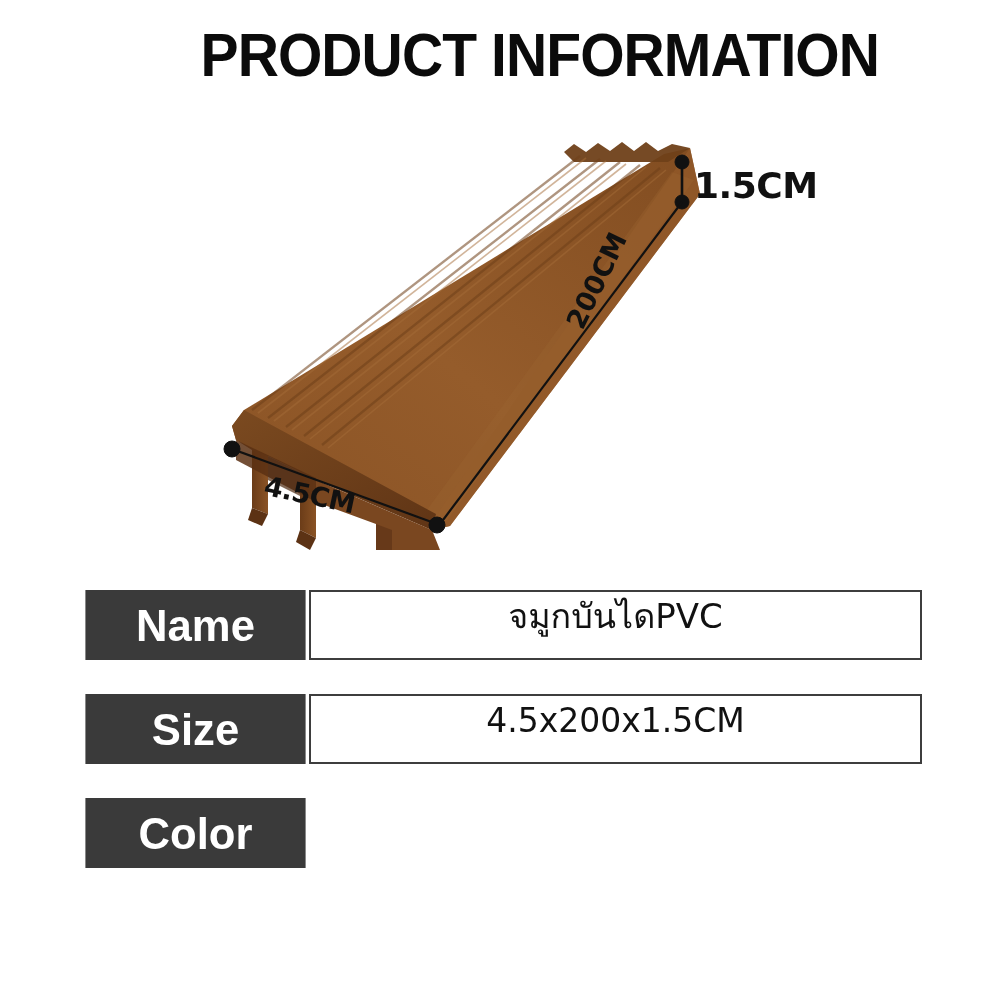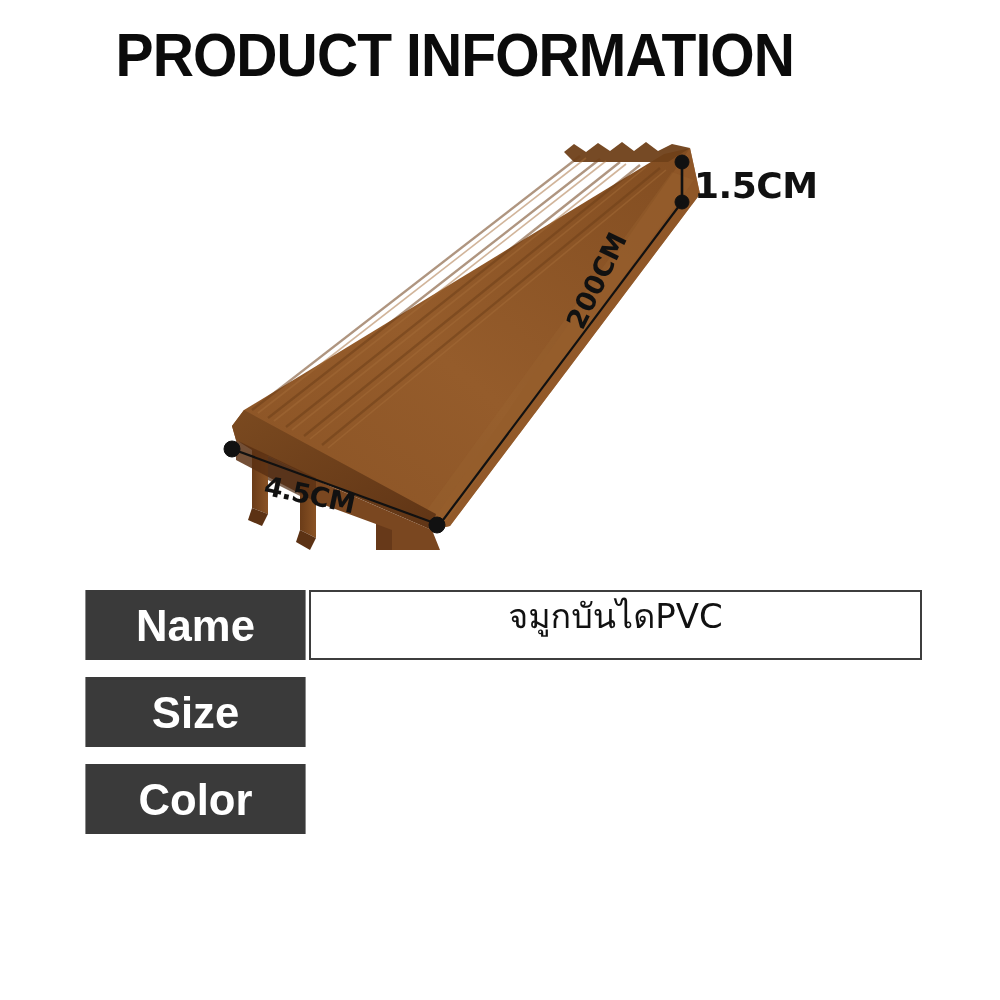--- a/index.html
+++ b/index.html
@@ -21,21 +21,21 @@
     height: 1000px;
     background: #ffffff;
   }
 
   
   .title-wrap {
     position: absolute;
     left: 0;
     top: 22px;
     width: 909px;
-    text-align: center;
+    text-align: right;
   }
   .title {
     display: inline-block;
     font-family: "Liberation Sans Narrow", "Liberation Sans", "DejaVu Sans", sans-serif;
     font-weight: 700;
     font-size: 62px;
     letter-spacing: -1px;
     color: #0b0b0b;
     transform: scaleX(0.92);
     transform-origin: center;
@@ -93,21 +93,21 @@
   
   .spec-table {
     position: absolute;
     left: 82px;
     top: 590px;
     width: 840px;
   }
   .spec-row {
     position: relative;
     height: 70px;
-    margin-bottom: 17px;
+    margin-bottom: 34px;
     display: flex;
     align-items: stretch;
   }
   .spec-row:last-child { margin-bottom: 0; margin-top: 8px; }
 
   .spec-label {
     width: 227px;
     background: #3a3a3a;
     color: #ffffff;
     display: flex;
@@ -239,20 +239,21 @@
   <div class="spec-table">
 
     <div class="spec-row">
       <div class="spec-label">Name</div>
       <div class="spec-value thai">จมูกบันไดPVC</div>
     </div>
 
 
     <div class="spec-row">
       <div class="spec-label">Size</div>
+      <div class="spec-value">4.5x200x1.5CM</div>
     </div>
 
     <div class="spec-row">
       <div class="spec-label">Color</div>
     </div>
 
   </div>
 
 </div>
 

